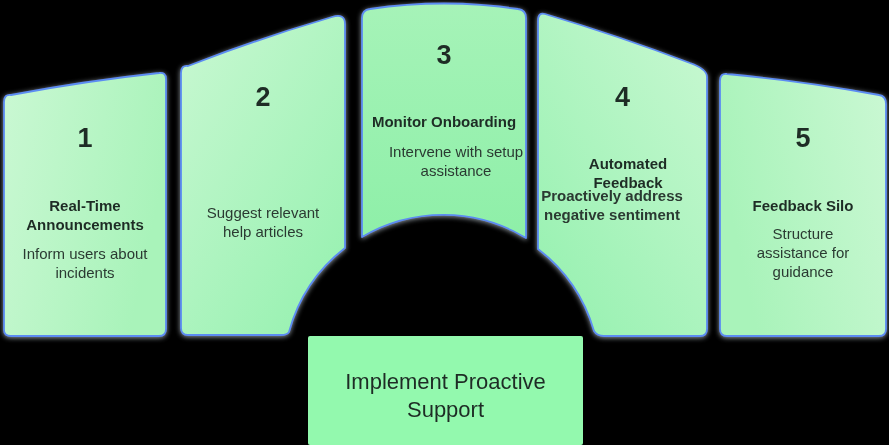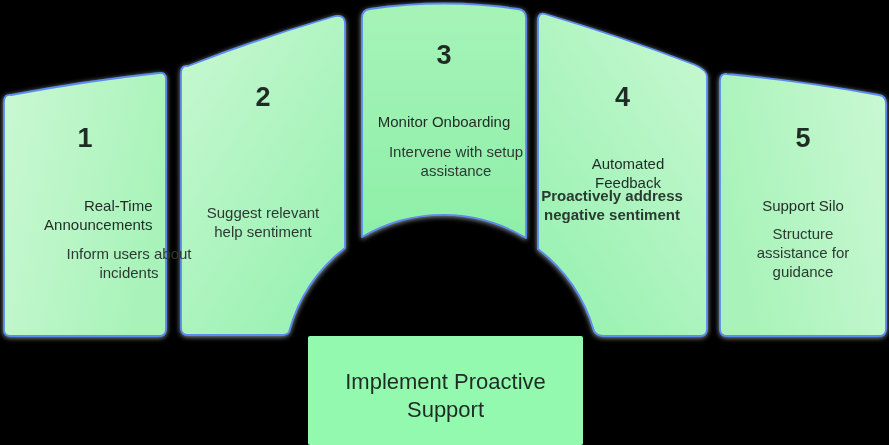--- a/index.html
+++ b/index.html
@@ -13,28 +13,28 @@
   #stage{
     position:relative;width:889px;height:445px;overflow:hidden;
     background:var(--bg);
     font-family:"Liberation Sans","DejaVu Sans",sans-serif;
   }
   #fan-svg{position:absolute;left:0;top:0;}
   .card-shape{stroke:var(--stroke);stroke-width:1.8;stroke-linejoin:round;}
 
   .txt{position:absolute;text-align:center;color:var(--text-dark);}
   .num{font-size:27px;font-weight:bold;line-height:27px;letter-spacing:0;}
-  .ttl{font-size:15px;font-weight:normal;line-height:19px;}
+  .ttl{font-size:15px;font-weight:bold;line-height:19px;}
   .dsc{font-size:15px;font-weight:normal;line-height:19px;color:var(--text-body);}
   .ttl span,.dsc span{display:inline-block;}
 
   
   #c1-num{left:4px;top:125px;width:162px;}
-  #c1-ttl{left:4px;top:196px;width:162px;} #c1-ttl span{max-width:135px;text-align:right;}
-  #c1-dsc{left:4px;top:244px;width:162px;padding-left:44px;} #c1-dsc span{max-width:150px;}
+  #c1-ttl{left:4px;top:196px;width:162px;} #c1-ttl span{max-width:135px;}
+  #c1-dsc{left:4px;top:244px;width:162px;} #c1-dsc span{max-width:150px;}
   
   #c2-num{left:181px;top:84px;width:164px;}
   #c2-ttl{left:181px;top:154px;width:164px;} #c2-ttl span{max-width:135px;}
   #c2-dsc{left:181px;top:203px;width:164px;} #c2-dsc span{max-width:145px;}
   
   #c3-num{left:362px;top:42px;width:164px;}
   #c3-ttl{left:362px;top:112px;width:164px;white-space:nowrap;}
   #c3-dsc{left:362px;top:142px;width:188px;} #c3-dsc span{max-width:155px;}
   
   #c4-num{left:538px;top:84px;width:169px;}
@@ -93,30 +93,30 @@
       <path class="card-shape" fill="url(#g4)" d="M 545,14 Q 622,37 690,63 Q 707,69 707,77 L 707,329 Q 707,336 700,336 L 604,336 Q 597,336 594,331 A 159 159 0 0 0 538,249 L 538,21 Q 538,12 545,14 Z"></path>
       <path class="card-shape" fill="url(#g5)" d="M 727,74 Q 803,81 879,95 Q 886,96 886,104 L 886,329 Q 886,336 879,336 L 727,336 Q 720,336 720,329 L 720,81 Q 720,73 727,74 Z"></path>
     </g>
   </svg>
 
   <div class="txt num" id="c1-num">1</div>
   <div class="txt ttl" id="c1-ttl"><span>Real-Time Announcements</span></div>
   <div class="txt dsc" id="c1-dsc"><span>Inform users about incidents</span></div>
 
   <div class="txt num" id="c2-num">2</div>
-  <div class="txt dsc" id="c2-dsc"><span>Suggest relevant help sentiment</span></div>
+  <div class="txt dsc" id="c2-dsc"><span>Suggest relevant help articles</span></div>
 
   <div class="txt num" id="c3-num">3</div>
   <div class="txt ttl" id="c3-ttl">Monitor Onboarding</div>
   <div class="txt dsc" id="c3-dsc"><span>Intervene with setup assistance</span></div>
 
   <div class="txt num" id="c4-num">4</div>
   <div class="txt ttl" id="c4-ttl"><span>Automated Feedback</span></div>
   <div class="txt dsc" id="c4-dsc"><span>Proactively address negative sentiment</span></div>
 
   <div class="txt num" id="c5-num">5</div>
-  <div class="txt ttl" id="c5-ttl">Support Silo</div>
+  <div class="txt ttl" id="c5-ttl">Feedback Silo</div>
   <div class="txt dsc" id="c5-dsc"><span>Structure assistance for guidance</span></div>
 
   <div id="footer-box"></div>
   <div class="txt" id="footer-label"><span>Implement Proactive Support</span></div>
 
 </div>
 
 </body></html>

